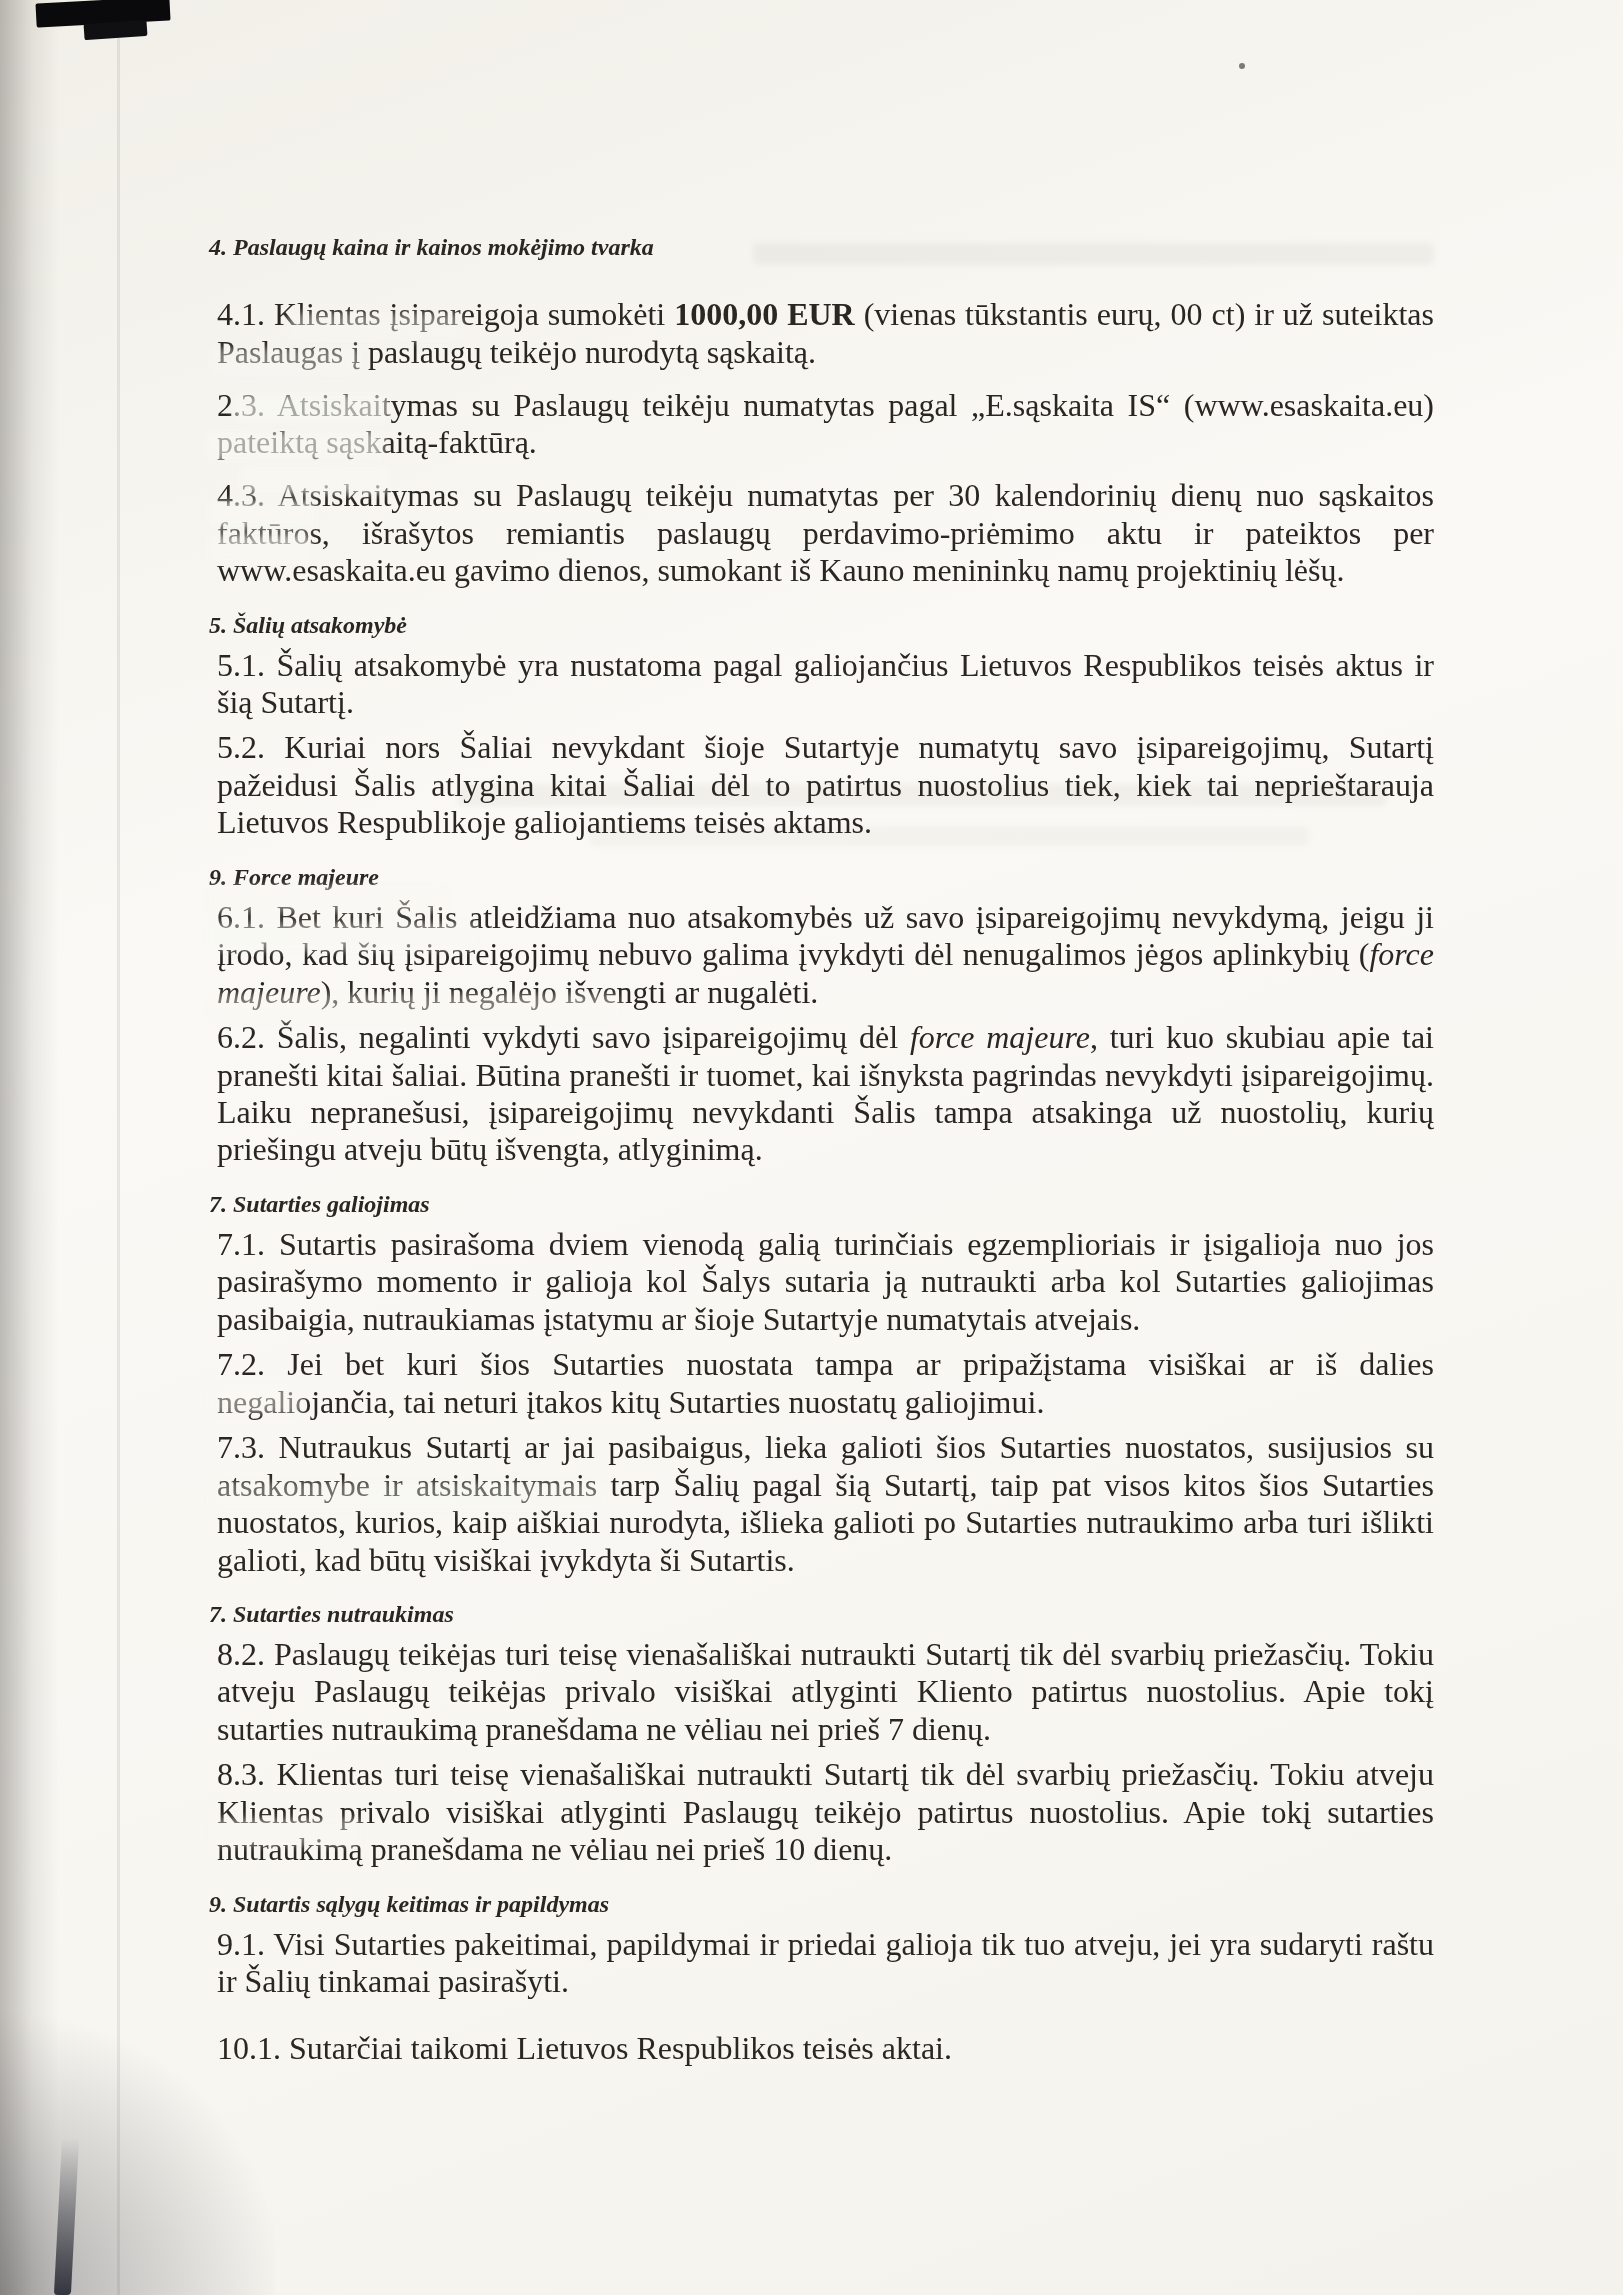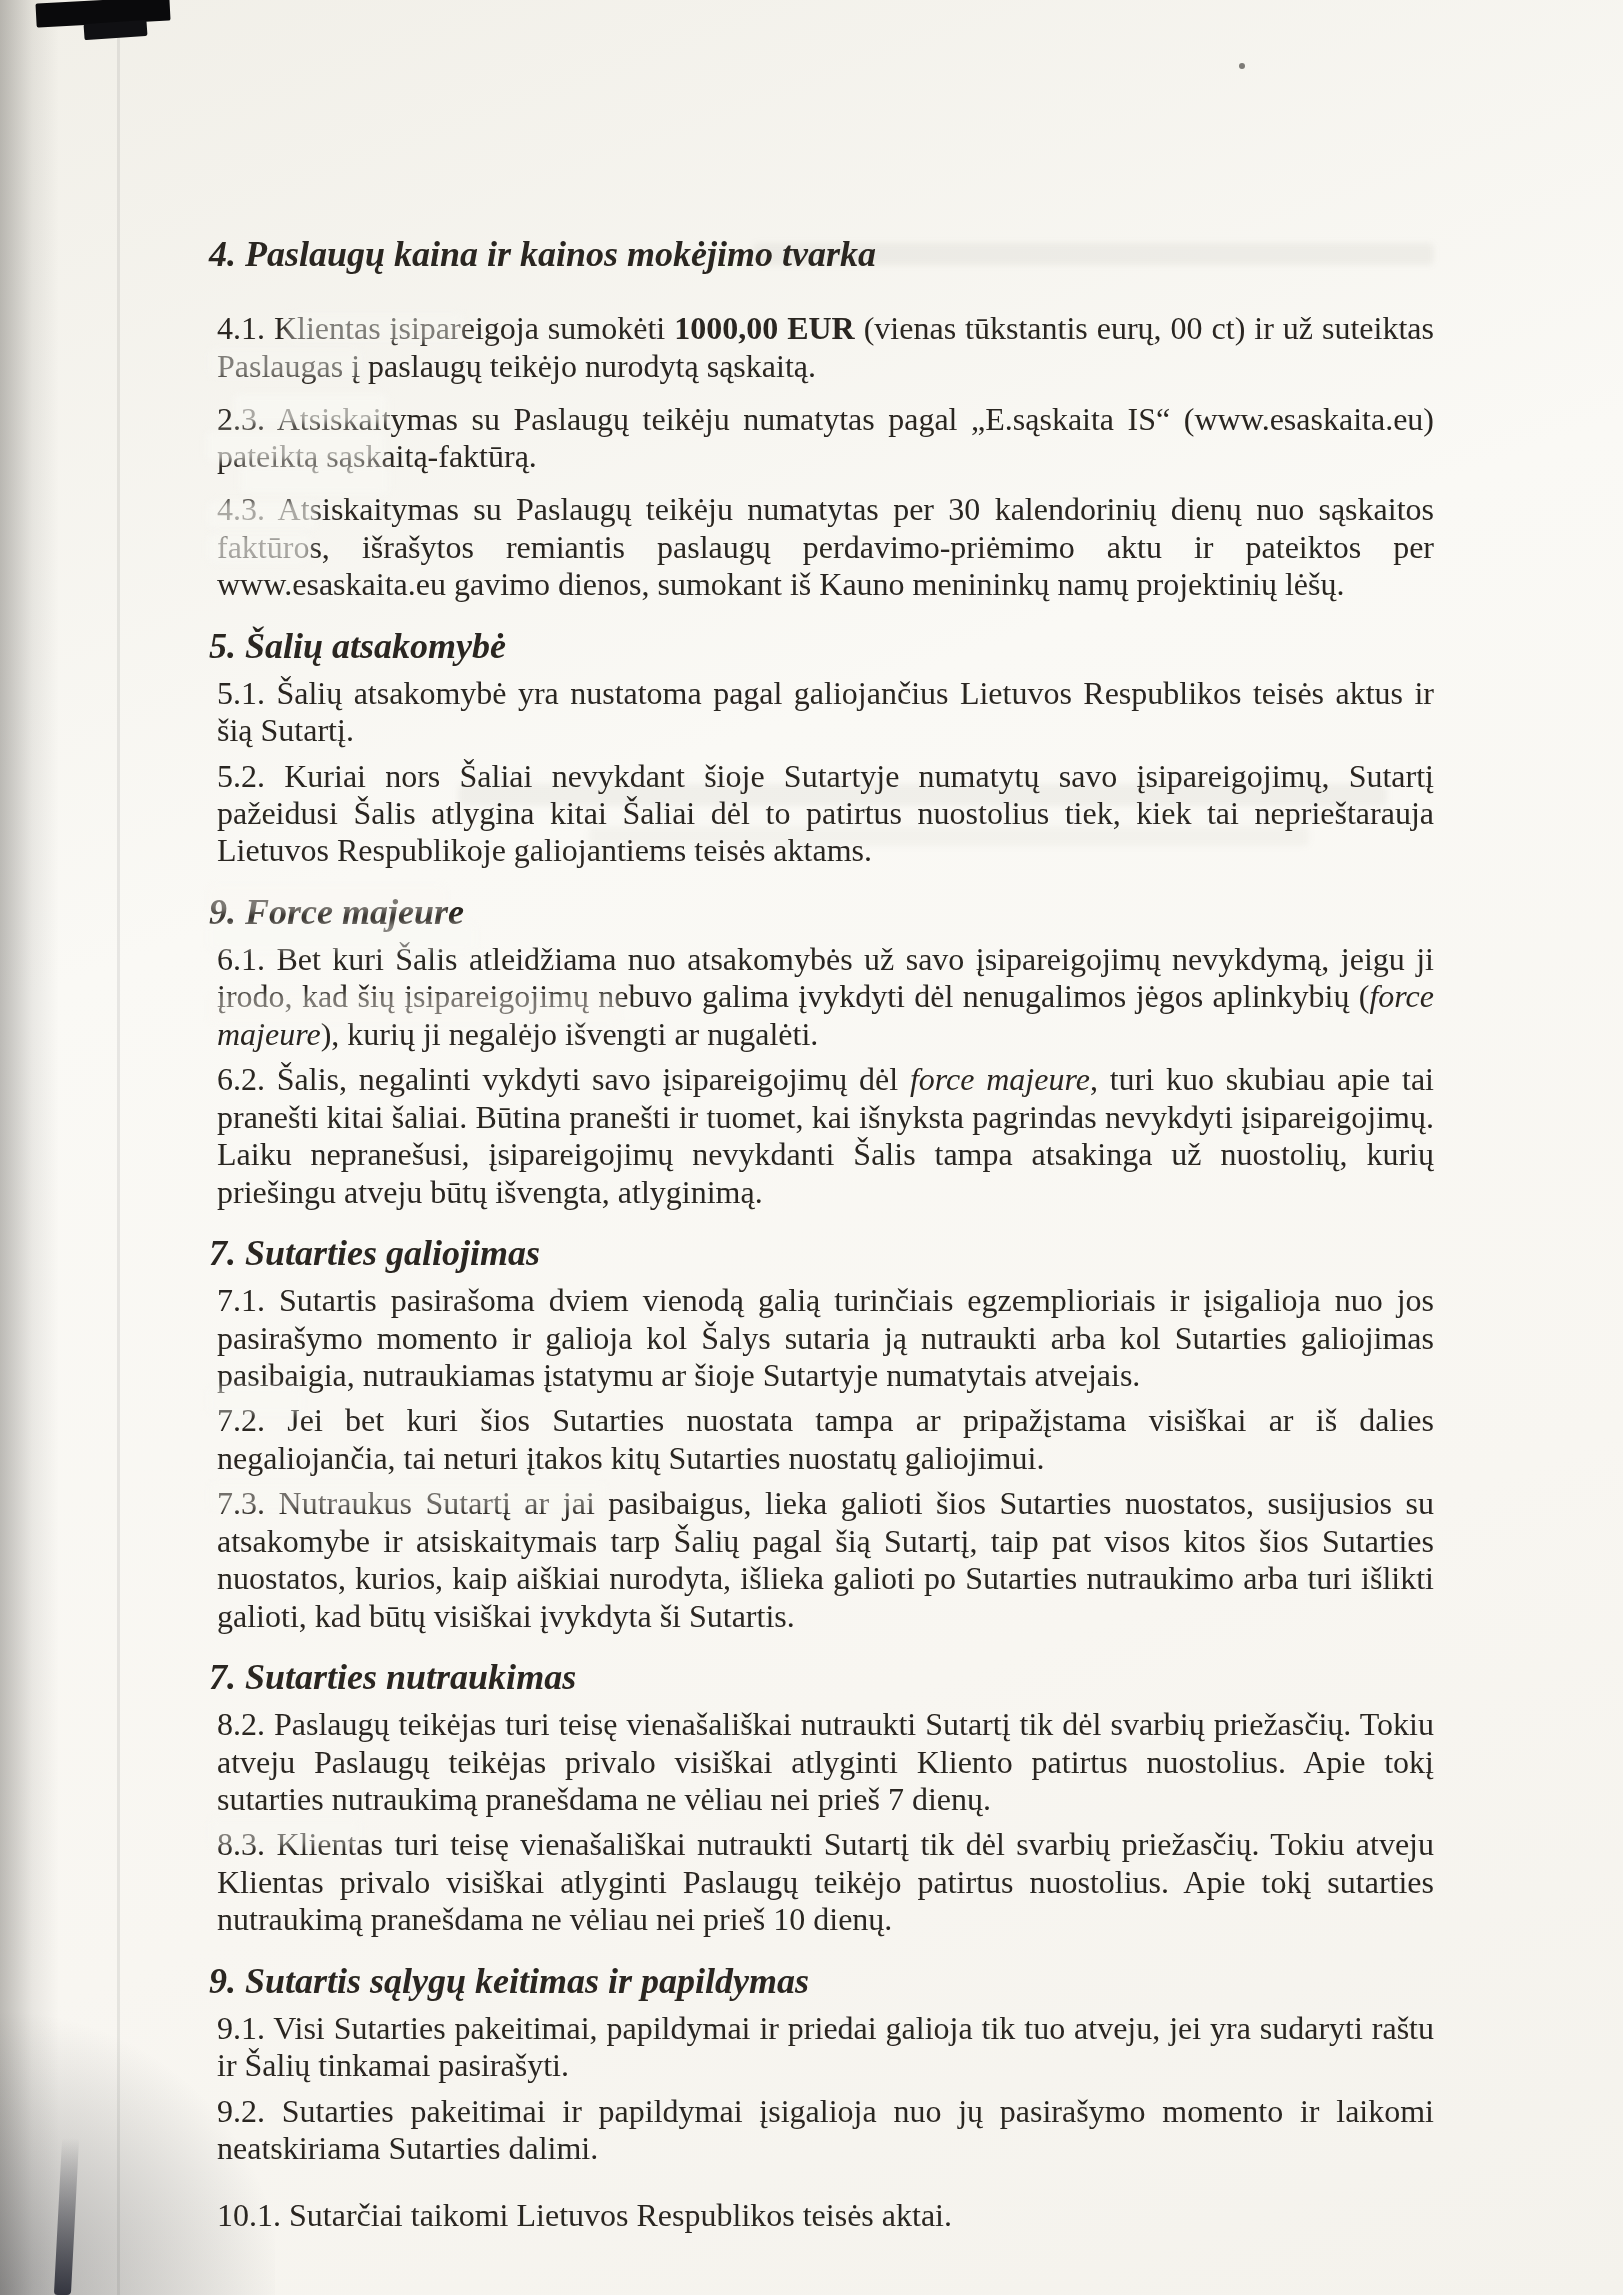--- a/index.html
+++ b/index.html
@@ -99,21 +99,21 @@
     top: 233px;
     width: 1233px;
     font-size: 32px;
     line-height: 1.17;
     text-align: justify;
     z-index: 2;
   }
   .doc-section { margin: 0 0 0 0; padding-top: 21px; }
   .doc-section:first-child { padding-top: 0; }
   .doc-heading {
-    font-size: 36px;
+    font-size: 24px;
     font-weight: bold;
     font-style: italic;
     margin: 0;
     text-align: left;
   }
   .doc-section:first-child .doc-heading { margin-bottom: 35px; }
   .doc-paragraph { margin: 8px; }
   .doc-paragraph.spaced { margin-bottom: 15.7px; }
   .doc-paragraph:last-child { margin-bottom: 0; }
 </style>
@@ -169,19 +169,18 @@
       <p class="doc-paragraph"><span>7.3. Nutraukus Sutartį ar jai pasibaigus, lieka galioti šios Sutarties nuostatos, susijusios su atsakomybe ir atsiskaitymais tarp Šalių pagal šią Sutartį, taip pat visos kitos šios Sutarties nuostatos, kurios, kaip aiškiai nurodyta, išlieka galioti po Sutarties nutraukimo arba turi išlikti galioti, kad būtų visiškai įvykdyta ši Sutartis.</span></p>
     </section>
     <section class="doc-section">
       <h2 class="doc-heading">7. Sutarties nutraukimas</h2>
       <p class="doc-paragraph"><span>8.2. Paslaugų teikėjas turi teisę vienašališkai nutraukti Sutartį tik dėl svarbių priežasčių. Tokiu atveju Paslaugų teikėjas privalo visiškai atlyginti Kliento patirtus nuostolius. Apie tokį sutarties nutraukimą pranešdama ne vėliau nei prieš 7 dienų.</span></p>
       <p class="doc-paragraph"><span>8.3. Klientas turi teisę vienašališkai nutraukti Sutartį tik dėl svarbių priežasčių. Tokiu atveju Klientas privalo visiškai atlyginti Paslaugų teikėjo patirtus nuostolius. Apie tokį sutarties nutraukimą pranešdama ne vėliau nei prieš 10 dienų.</span></p>
     </section>
     <section class="doc-section">
       <h2 class="doc-heading">9. Sutartis sąlygų keitimas ir papildymas</h2>
       <p class="doc-paragraph"><span>9.1. Visi Sutarties pakeitimai, papildymai ir priedai galioja tik tuo atveju, jei yra sudaryti raštu ir Šalių tinkamai pasirašyti.</span></p>
-      <p class="doc-paragraph"><span>9.2. Sutarties pakeitimai ir papildymai įsigalioja nuo jų pasirašymo momento ir laikomi neatskiriama Sutarties dalimi.</span></p>
     </section>
     <section class="doc-section">
       <p class="doc-paragraph"><span>10.1. Sutarčiai taikomi Lietuvos Respublikos teisės aktai.</span></p>
     </section>
   </main>
 
 
 </body></html>

